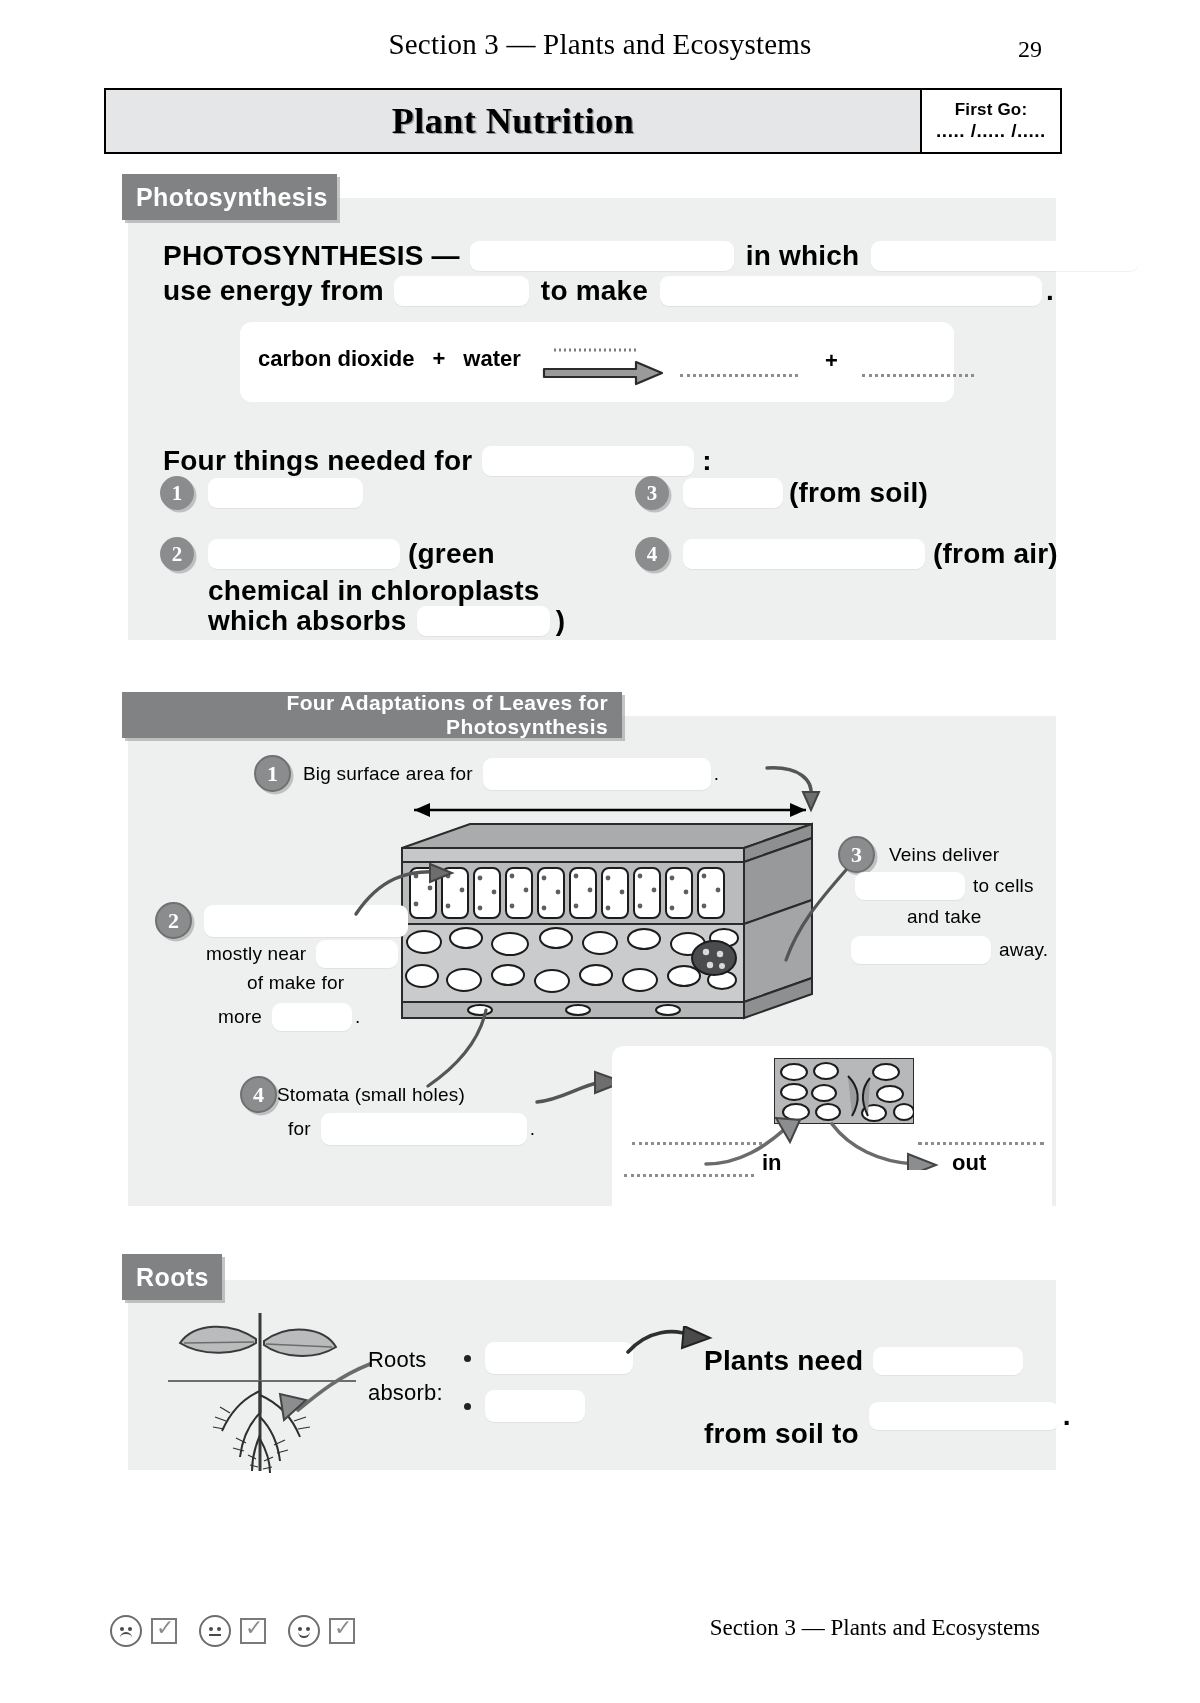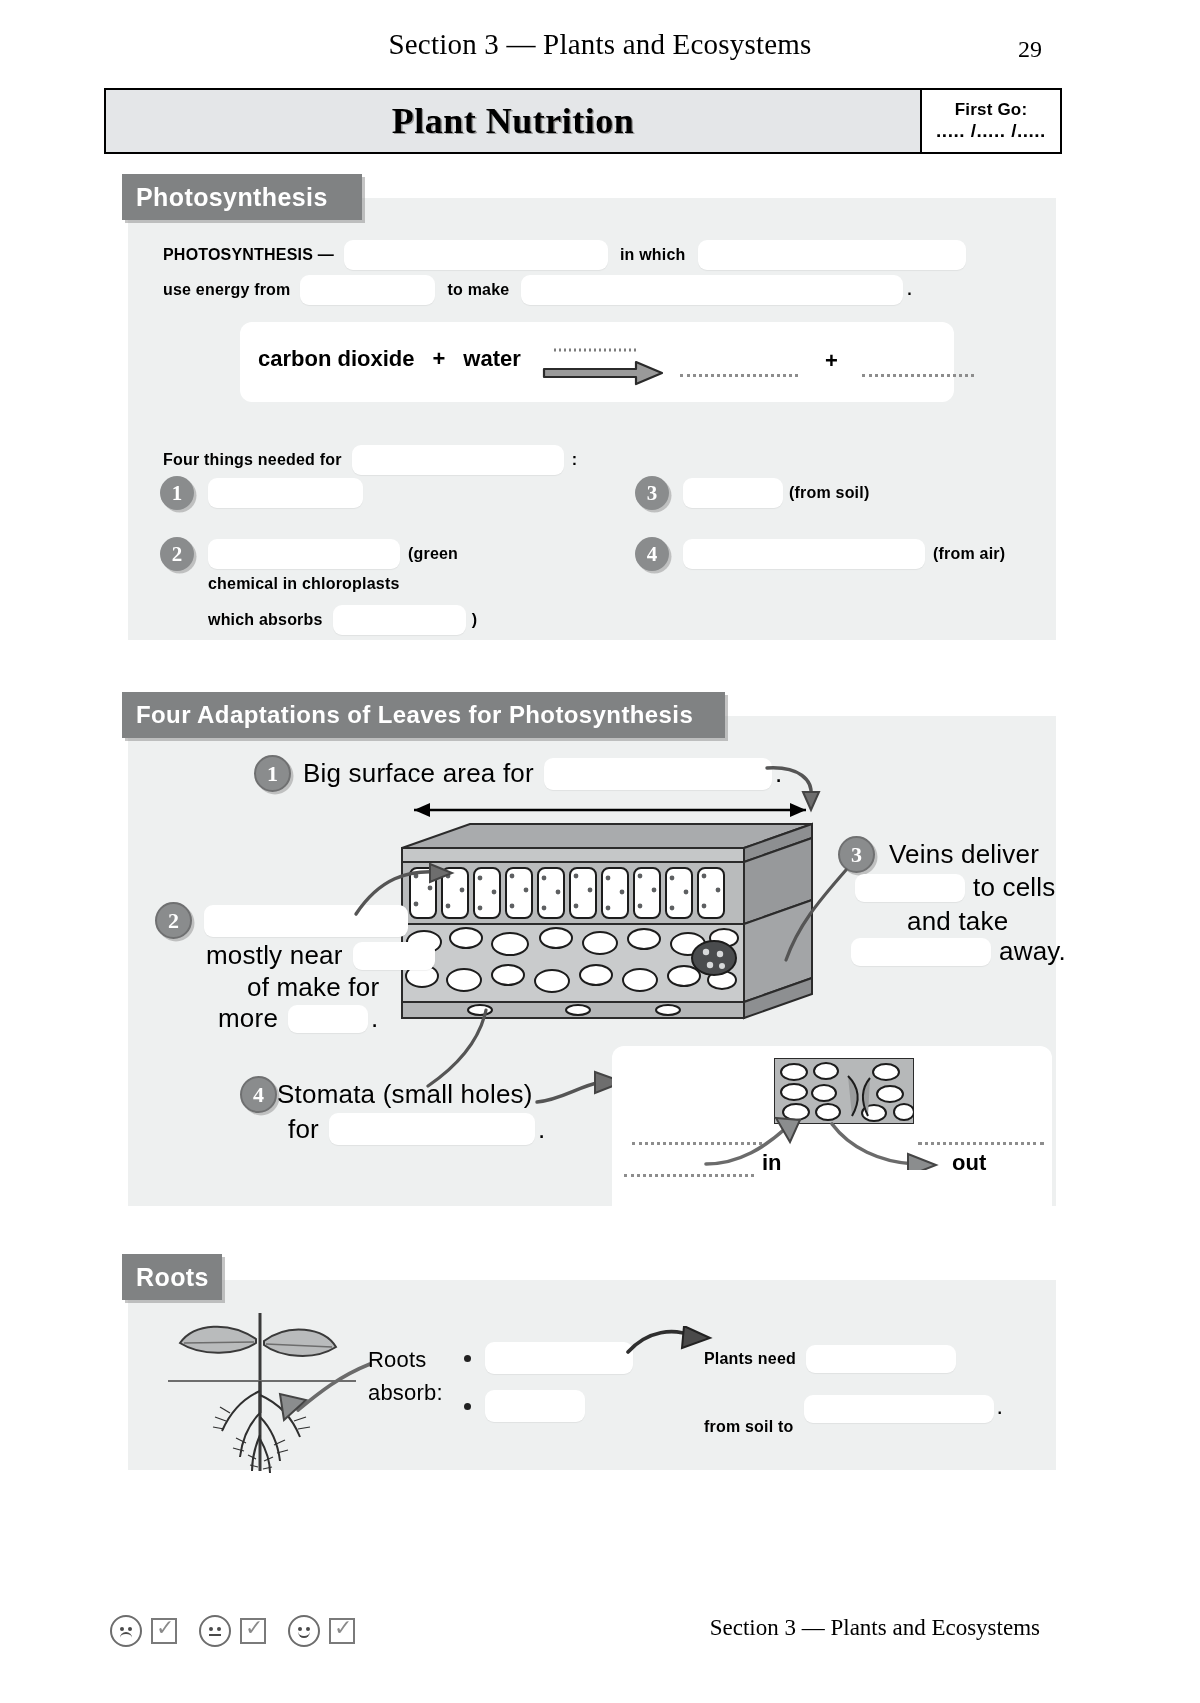--- a/index.html
+++ b/index.html
@@ -72,29 +72,29 @@
   .numc {
     display:inline-flex; align-items:center; justify-content:center;
     border-radius:50%; background:#8a8c8d; color:#fff;
     font-weight:bold; box-shadow:2.5px 2.5px 0 rgba(160,160,160,.6);
     font-family:"Liberation Serif", serif;
   }
   .numc.s1 { width:34px; height:34px; font-size:21px; }
   .numc.s2 { width:37px; height:37px; font-size:22px; border:2px solid #6f7071; }
 
   
-  .s1txt { position:absolute; font-size:16px; font-weight:bold; letter-spacing:.2px; }
+  .s1txt { position:absolute; font-size:28px; font-weight:bold; letter-spacing:.2px; }
   .s1row { position:absolute; display:flex; align-items:center; }
 
   .eqbox {
     position:absolute; background:#fff; border-radius:12px;
   }
 
   
-  .s2txt { position:absolute; font-size:26px; letter-spacing:.2px; }
+  .s2txt { position:absolute; font-size:19px; letter-spacing:.2px; }
 
   
   .footer-faces { position:absolute; left:110px; bottom:56px; display:flex; align-items:center; gap:22px; }
   .face-group { display:flex; align-items:center; gap:9px; }
   .face { width:32px; height:32px; border-radius:50%; border:2px solid #6d6d6d; position:relative; background:#fff; }
   .face .eye { position:absolute; width:4px; height:4px; border-radius:50%; background:#4a4a4a; top:10px; }
   .face .eye.l { left:8px; } .face .eye.r { right:8px; }
   .face .mouth { position:absolute; left:8px; right:8px; bottom:8px; height:7px; border:2px solid #4a4a4a; border-top:none; border-left:none; border-right:none; }
   .tickbox { width:26px; height:26px; border:2px solid #7a7a7a; position:relative; background:#fff; }
   .tickbox::after {
@@ -117,21 +117,21 @@
 
   <div class="title-bar">
     <div class="title-main">Plant Nutrition</div>
     <div class="title-firstgo">
       <div class="fg-label">First Go:</div>
       <div class="fg-date">..... /..... /.....</div>
     </div>
   </div>
 
   <div class="panel" style="left:128px; top:198px; width:928px; height:442px;"></div>
-  <div class="sec-tab" style="left:122px; top:174px; width:240px; height:46px; font-size:25px;">
+  <div class="sec-tab" style="left:122px; top:174px; width:215px; height:46px; font-size:25px;">
     <span>Photosynthesis</span>
   </div>
 
   <div class="s1row" style="left:163px; top:240px;">
     <span class="s1txt" style="position:static;">PHOTOSYNTHESIS —</span>
     <span class="blank" style="width:264px; margin-left:10px;"></span>
     <span class="s1txt" style="position:static; margin-left:12px;">in which</span>
     <span class="blank" style="width:268px; margin-left:12px;"></span>
   </div>
 
@@ -188,21 +188,21 @@
     <span class="s1txt" style="position:static; margin-left:6px;">)</span>
   </div>
 
   <div class="s1row" style="left:635px; top:537px;">
     <span class="numc s1">4</span>
     <span class="blank" style="width:242px; margin-left:14px;"></span>
     <span class="s1txt" style="position:static; margin-left:8px;">(from air)</span>
   </div>
 
   <div class="panel" style="left:128px; top:716px; width:928px; height:490px;"></div>
-  <div class="sec-tab" style="left:122px; top:692px; width:603px; height:46px; font-size:24px;text-align:right;">
+  <div class="sec-tab" style="left:122px; top:692px; width:500px; height:46px; font-size:21px;text-align:right;">
     <span>Four Adaptations of Leaves for Photosynthesis</span>
   </div>
 
   <div class="s1row" style="left:254px; top:755px;">
     <span class="numc s2">1</span>
     <span class="s2txt" style="position:static; margin-left:12px;">Big surface area for</span>
     <span class="blank tall" style="width:228px; margin-left:10px;"></span>
     <span class="s2txt" style="position:static; margin-left:3px;">.</span>
   </div>
 

